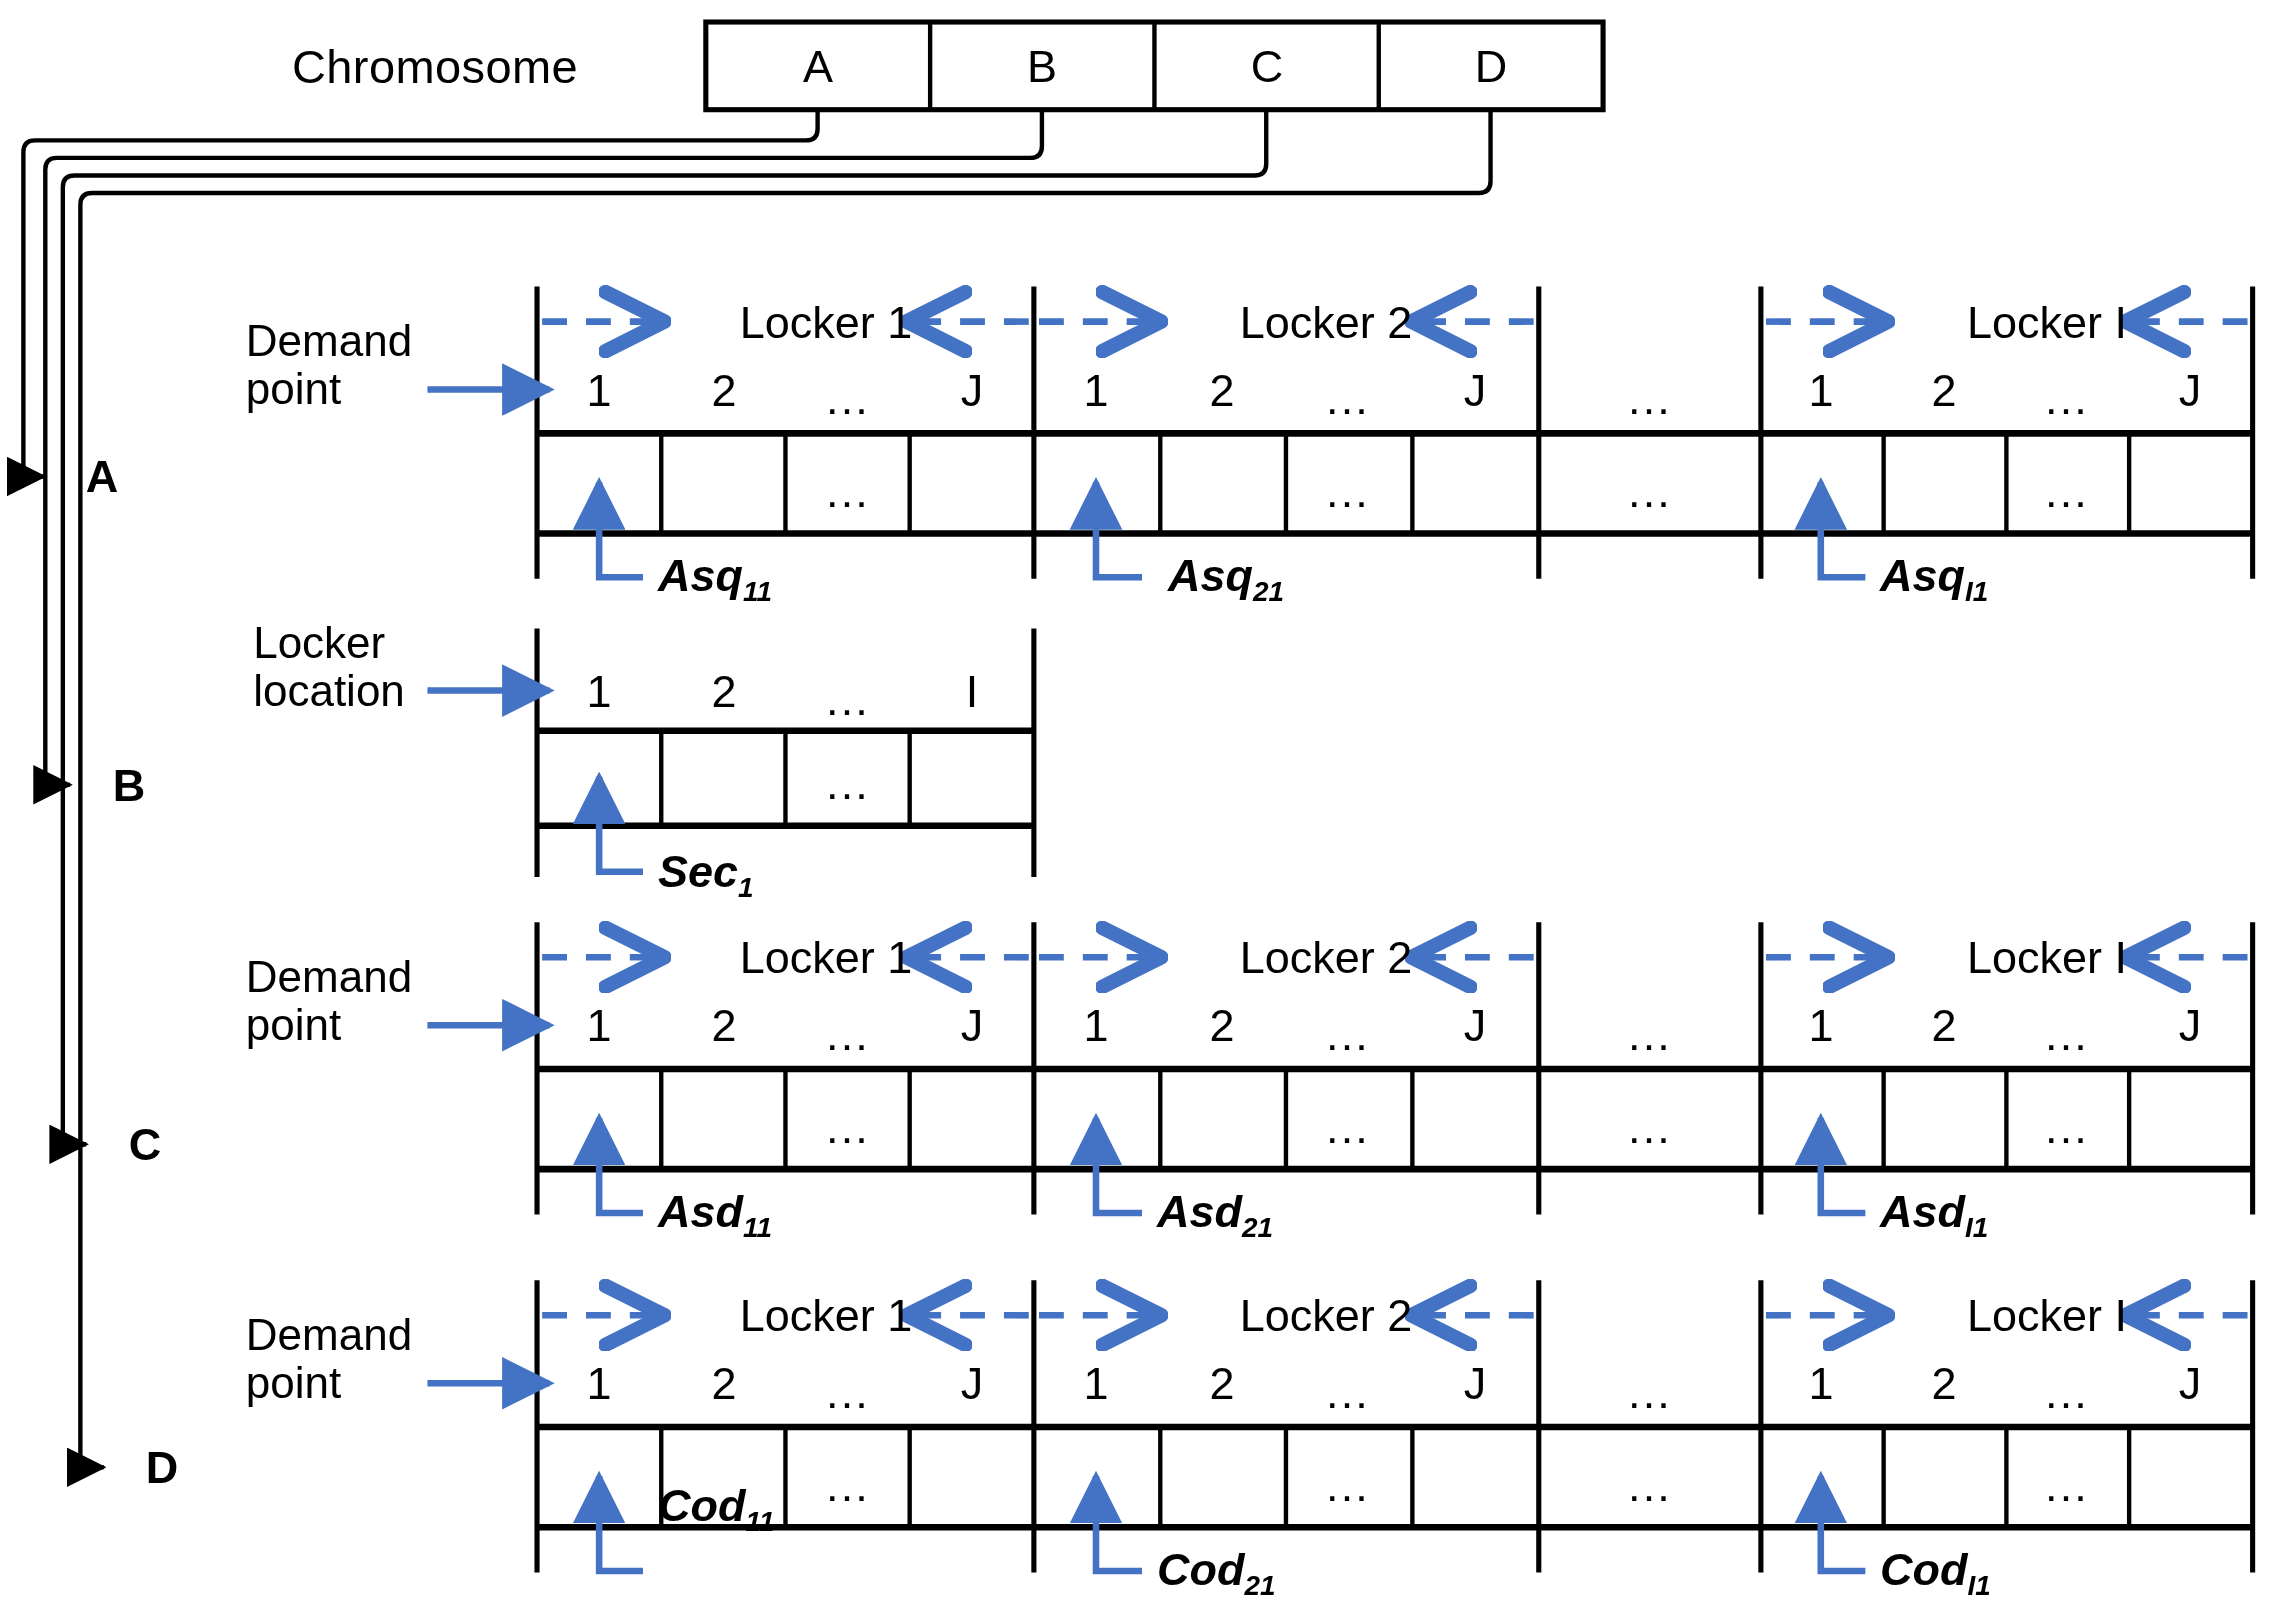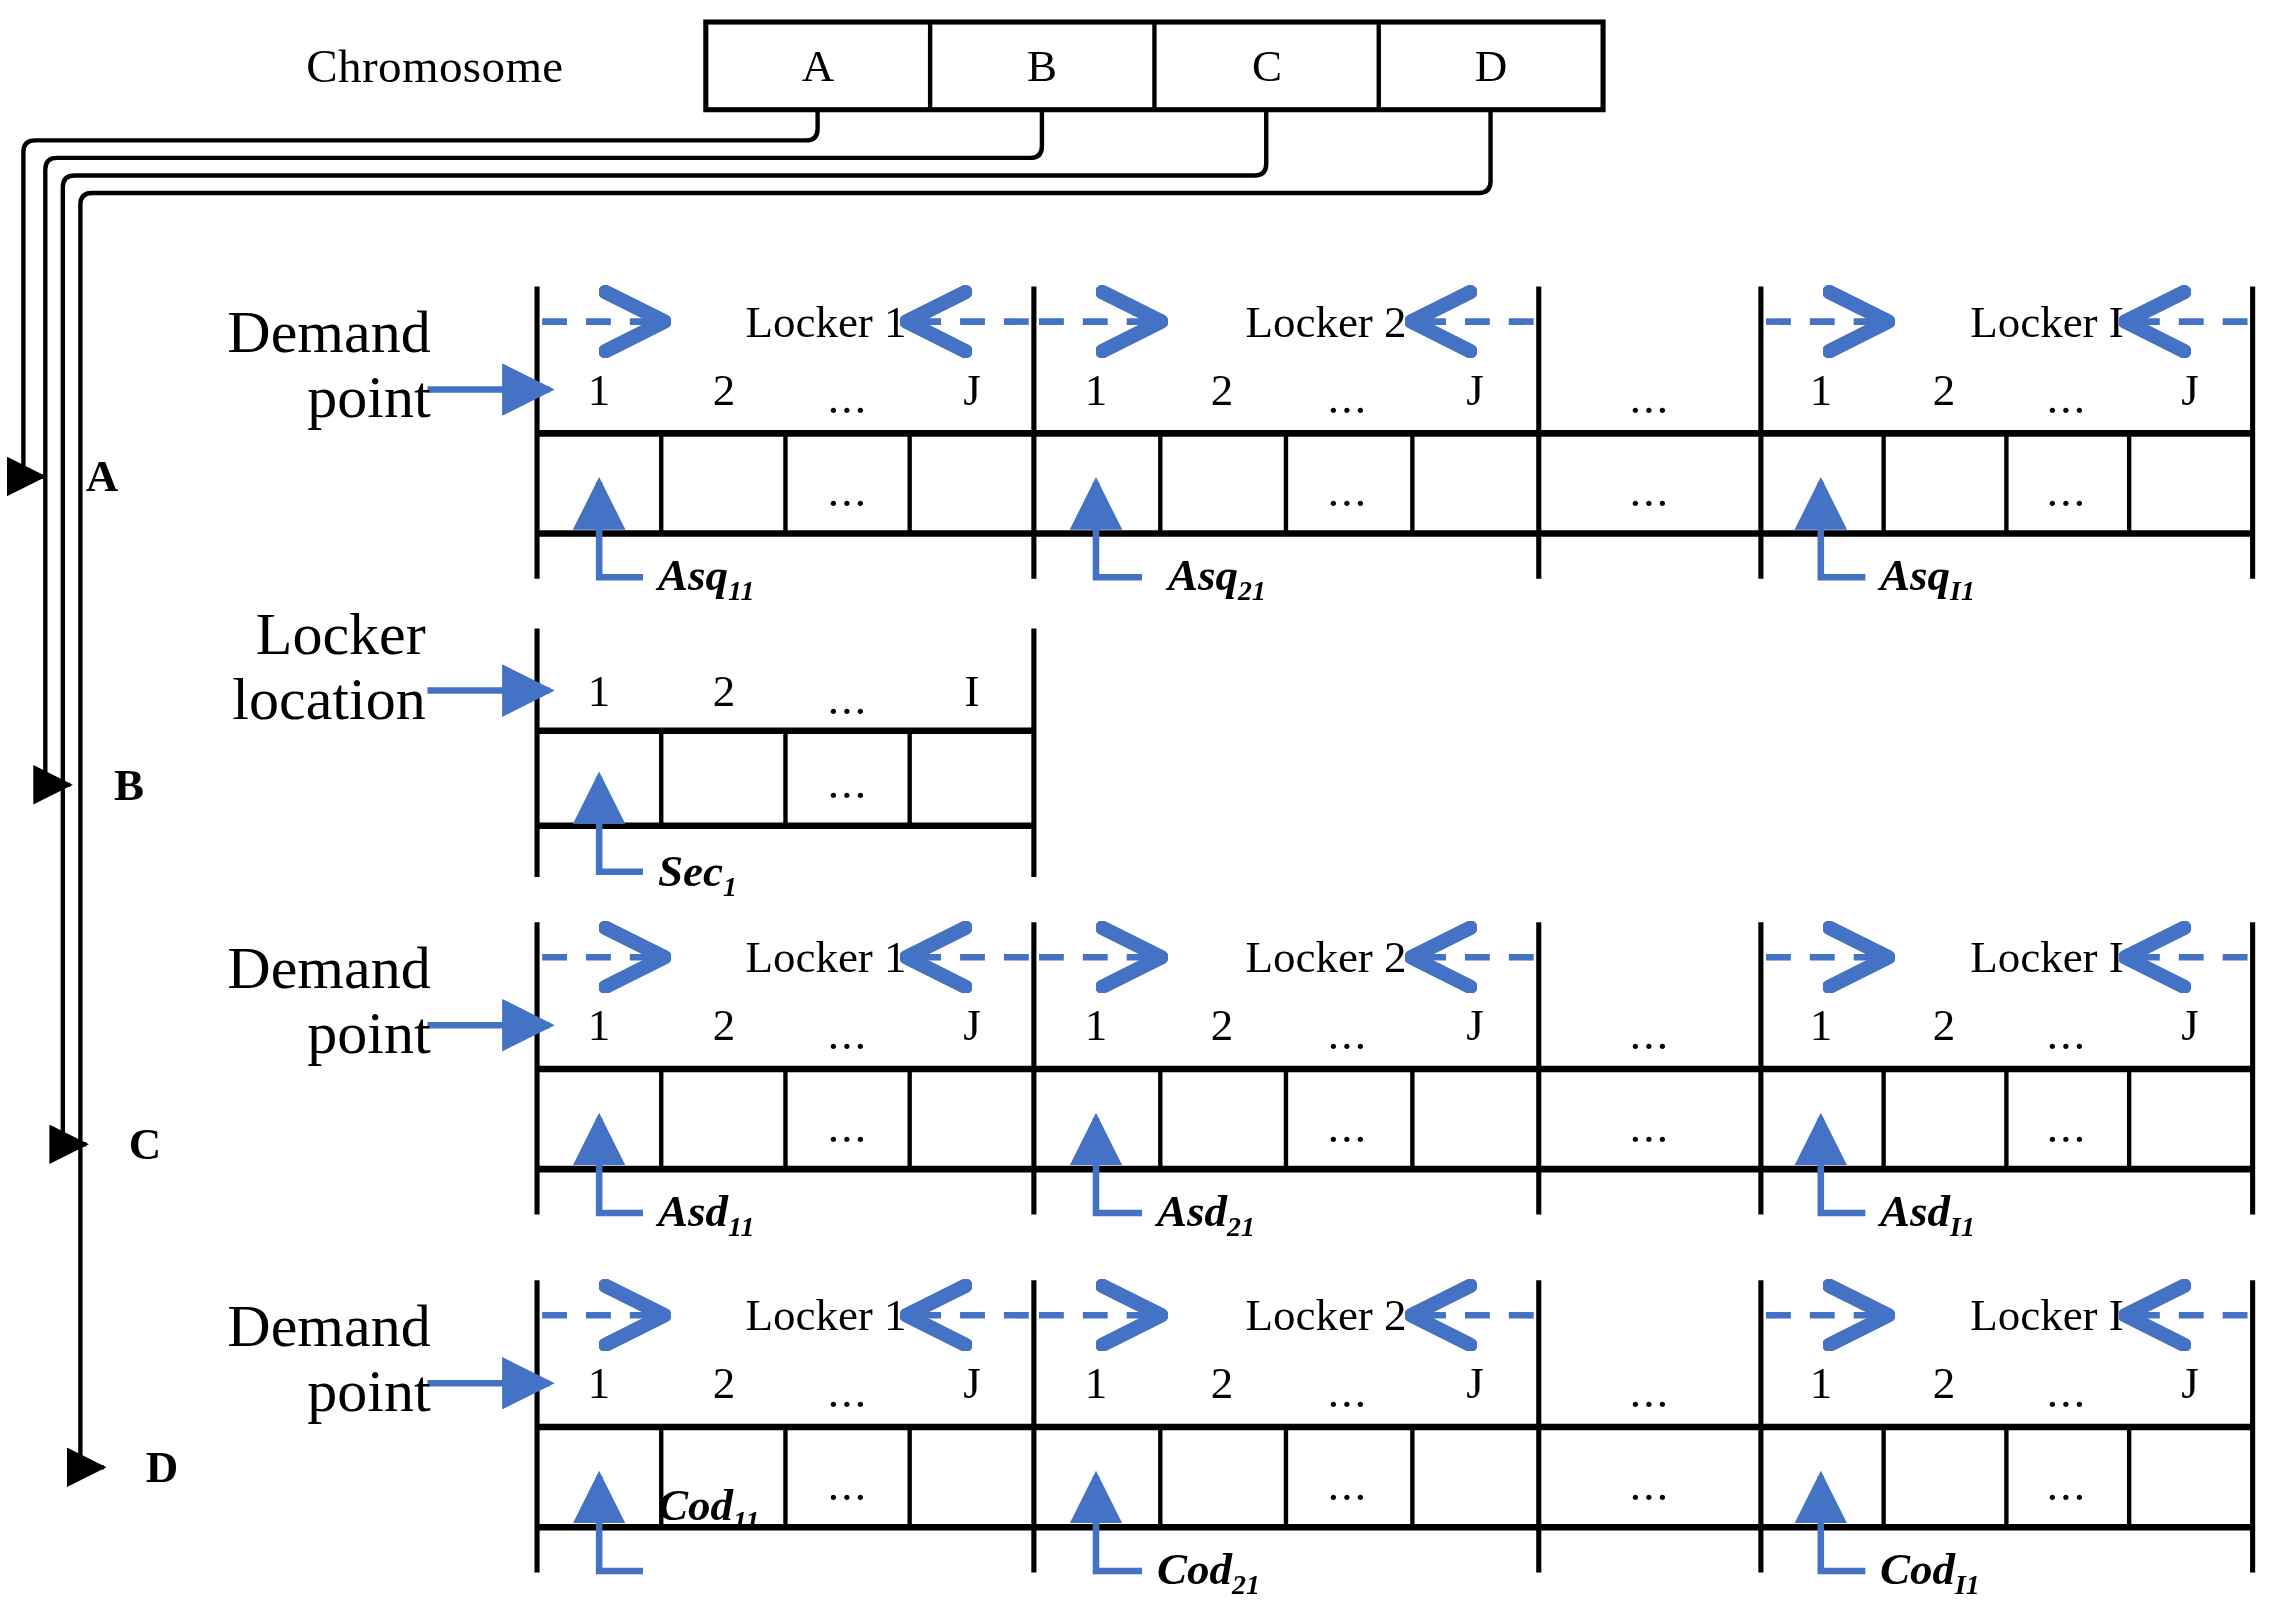--- a/index.html
+++ b/index.html
@@ -1,24 +1,24 @@
 <!DOCTYPE html>
 <html style="font-size:11.7px"><head>
 <meta charset="utf-8">
 <style>
   html,body{margin:0;padding:0;background:#fff;}
   body{font-family:"Liberation Sans", sans-serif;}
-  #stage{position:relative;width:2295px;height:1623px;background:#fff;overflow:hidden;font-family:Liberation Serif, serif;}
+  #stage{position:relative;width:2295px;height:1623px;background:#fff;overflow:hidden;}
   svg.layer{position:absolute;left:0;top:0;width:2295px;height:1623px;overflow:visible;}
   .txt{position:absolute;color:#000;white-space:nowrap;line-height:1;}
   .cn{transform:translate(-50%,-50%);}
   .chrom-label{font-size:47px;letter-spacing:0.4px;}
   .chrom-cell{font-size:45px;}
   .side-label{font-size:45px;font-weight:700;}
-  .rowlabel{font-size:60px;text-align:right;line-height:1.08;}
+  .rowlabel{font-size:44px;text-align:left;line-height:1.08;}
   .locker-t{font-size:45px;margin-left:40px;}
   .hdr{font-size:45px;}
   .dots{font-size:45px;letter-spacing:2.2px;}
   .var{font-size:45px;font-style:italic;font-weight:600;}
   .var sub{font-size:0.62em;font-style:italic;font-weight:600;}
 </style>
 </head>
 <body>
 
 <div id="stage">

